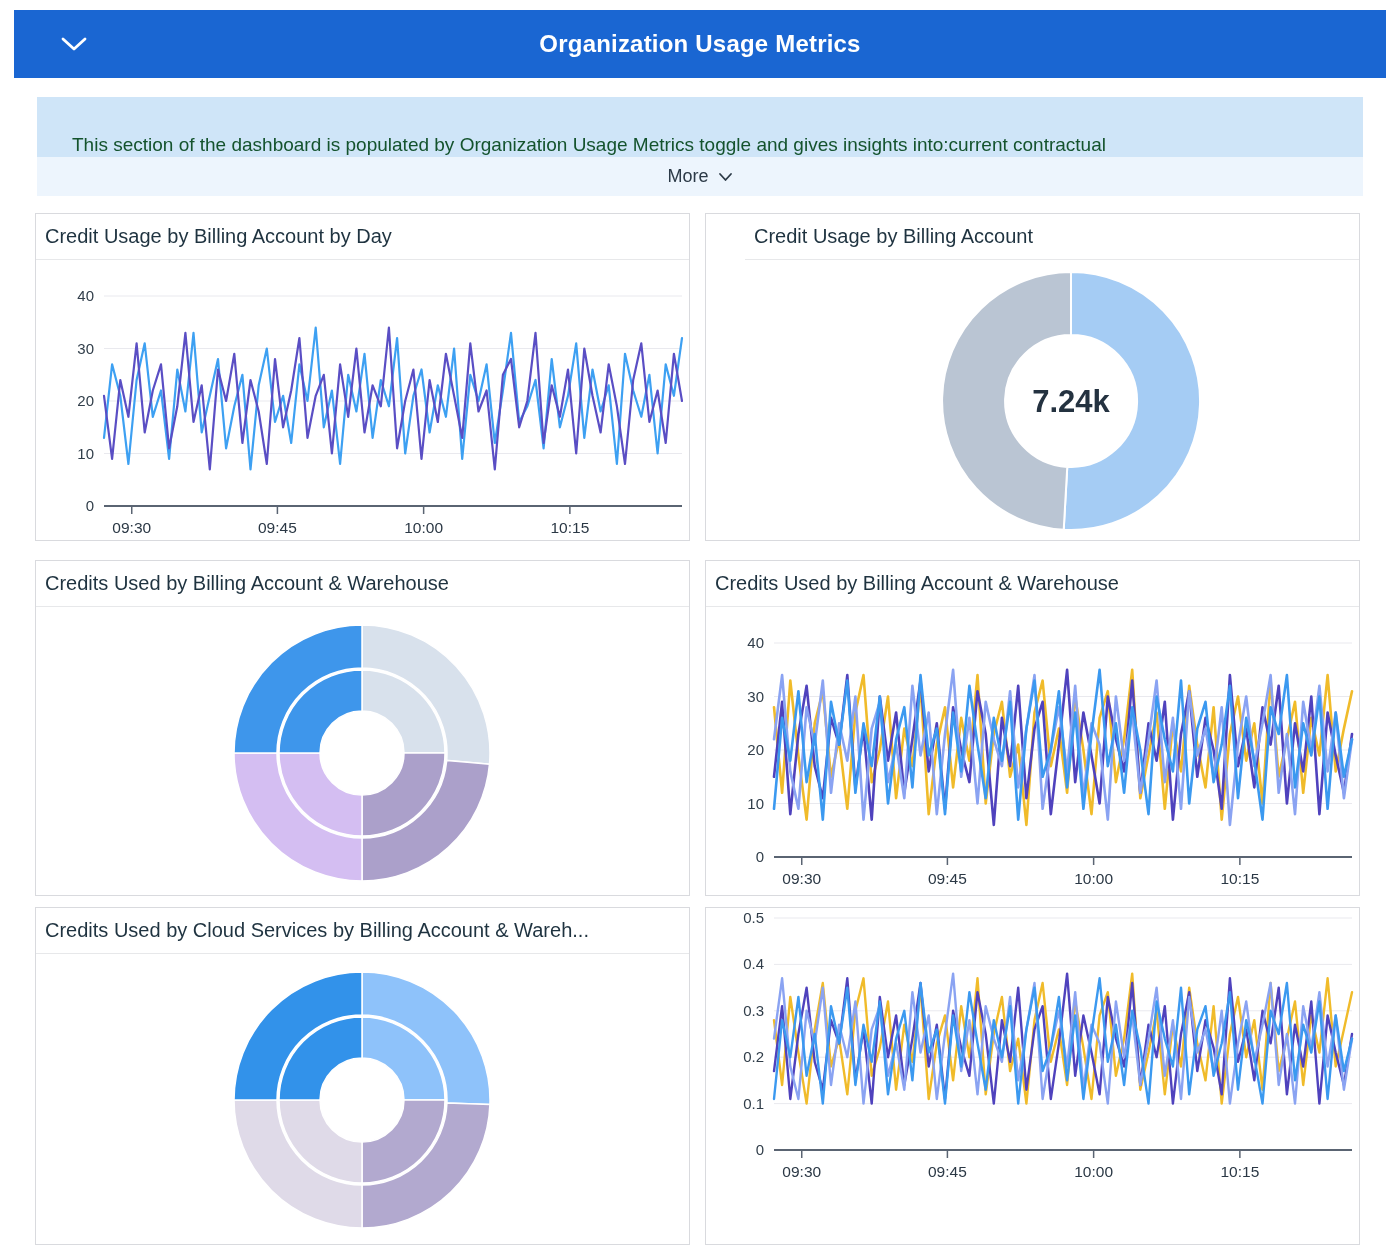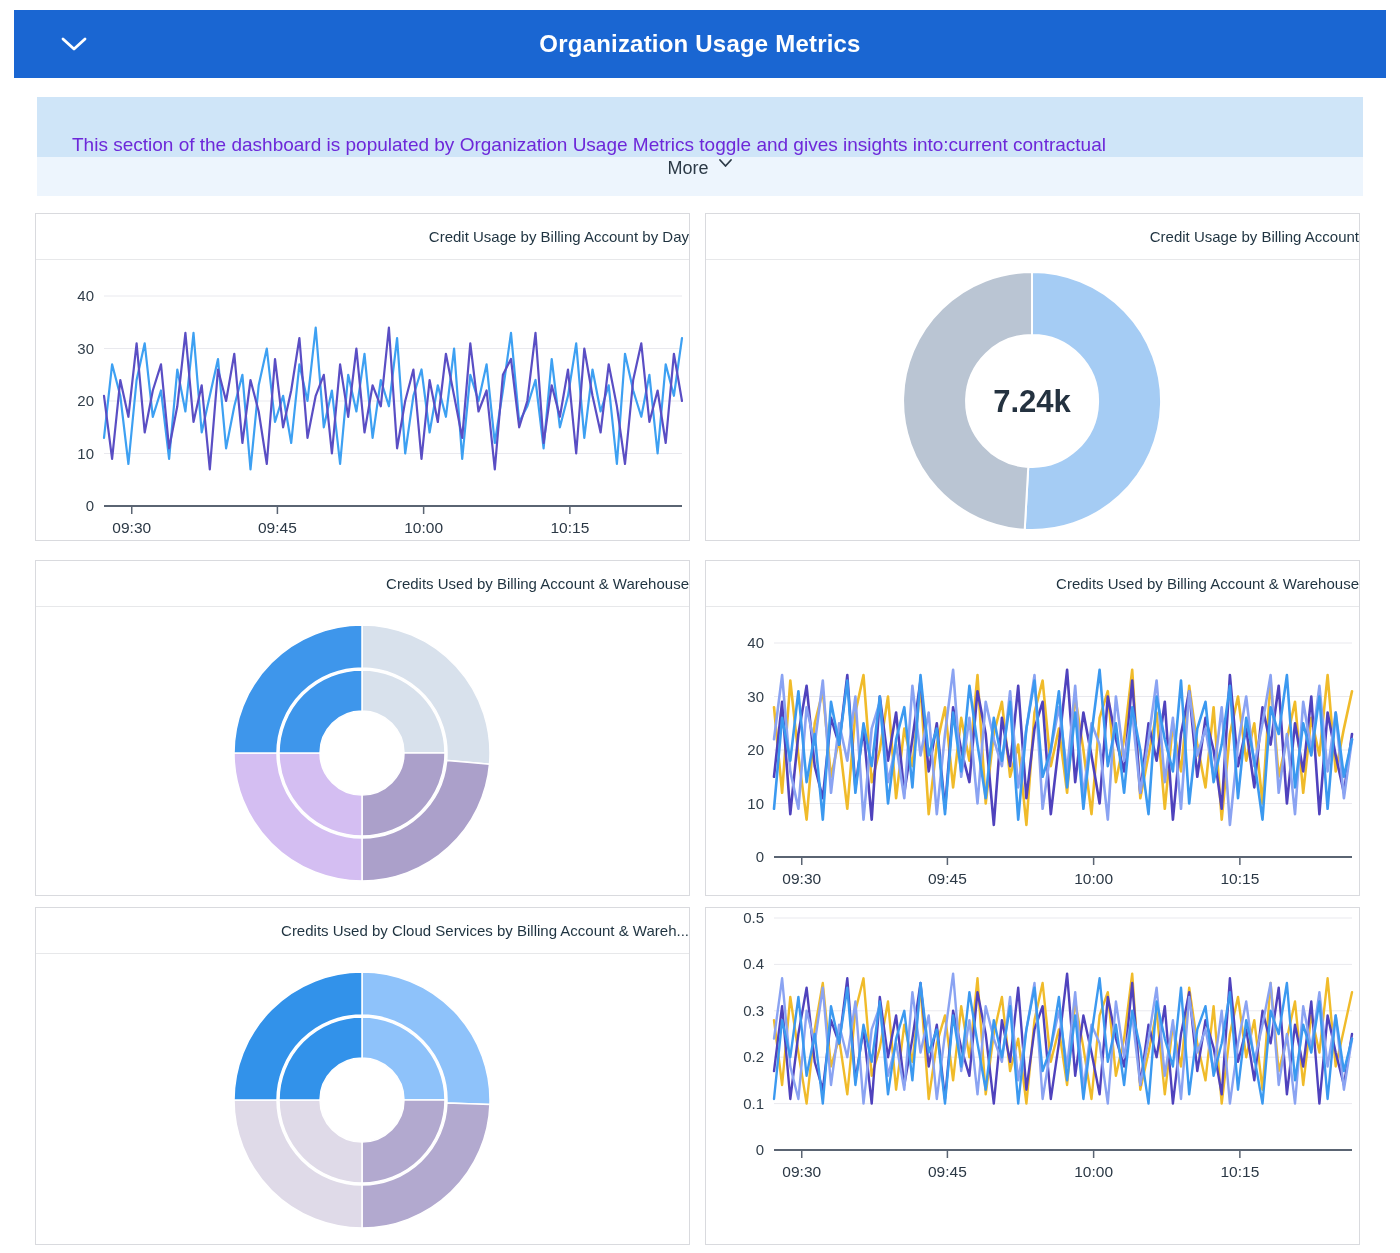--- a/index.html
+++ b/index.html
@@ -15,38 +15,38 @@
     margin:0;color:#ffffff;font-size:24px;font-weight:bold;letter-spacing:.2px;
   }
   .collapse{
     position:absolute;left:40px;top:50%;transform:translateY(-50%);
     background:transparent;border:none;padding:6px;cursor:pointer;display:flex;
   }
   .banner{position:absolute;left:37px;top:97px;width:1326px;}
   .desc{
     height:60px;background:#cfe5f8;overflow:hidden;display:flex;
     align-items:flex-end;padding:0 35px 1px;box-sizing:border-box;
-    font-size:19px;color:#6d28d9;white-space:nowrap;
+    font-size:19px;color:#14532d;white-space:nowrap;
   }
   .more{
     width:100%;height:39px;background:#edf5fd;border:none;cursor:pointer;
-    display:flex;align-items:flex-start;justify-content:center;gap:9px;
+    display:flex;align-items:center;justify-content:center;gap:9px;
     font-size:18px;color:#2c3a47;font-family:"Liberation Sans", sans-serif;
   }
   .panel{
     position:absolute;background:#ffffff;border:1px solid #d9dade;box-sizing:border-box;
   }
   .ptitle{
     height:45px;line-height:45px;border-bottom:1px solid #e7e8ea;
-    padding-left:9px;font-size:15px;color:#1f3340;font-weight:500;
-    white-space:nowrap;overflow:hidden;text-align:right;
+    padding-left:9px;font-size:20px;color:#1f3340;font-weight:500;
+    white-space:nowrap;overflow:hidden;
   }
   .pbody{position:relative;}
   .p1{left:35px;top:213px;width:655px;height:328px;}
-  .p2{left:705px;top:213px;width:655px;height:328px;}
+  .p2{left:705px;top:213px;width:655px;height:328px;padding-left:39px;}
   .p3{left:35px;top:560px;width:655px;height:336px;}
   .p4{left:705px;top:560px;width:655px;height:336px;}
   .p5{left:35px;top:907px;width:655px;height:338px;}
   .p6{left:705px;top:907px;width:655px;height:338px;}
   svg text{font-family:"Liberation Sans", sans-serif;}
 </style>
 </head>
 <body>
 
 <div>

